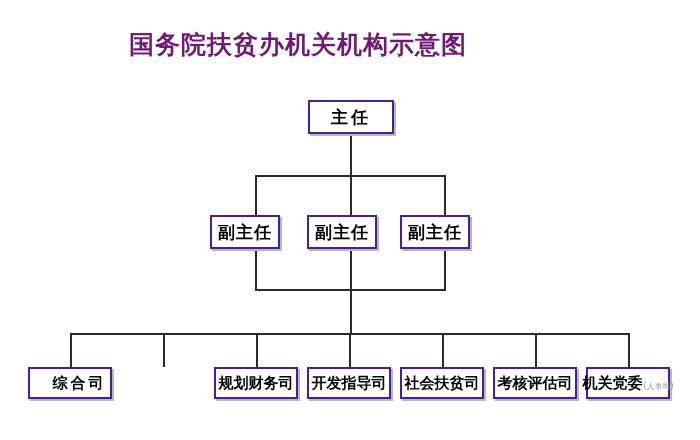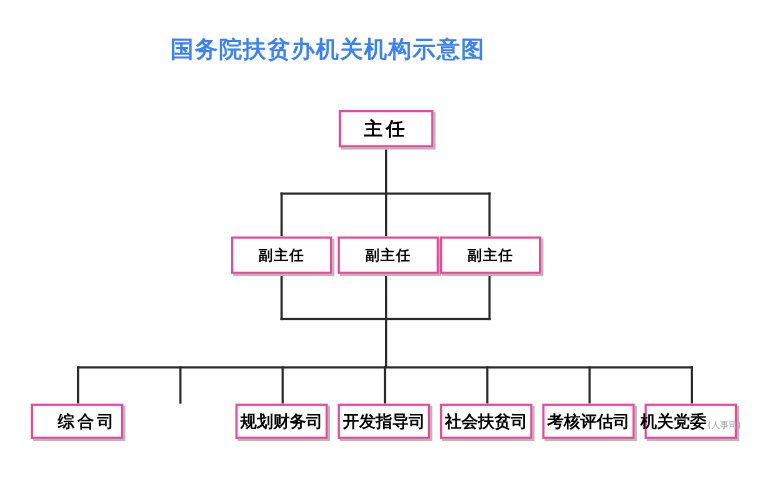--- a/index.html
+++ b/index.html
@@ -20,34 +20,34 @@
     height: 440px;
   }
 
   
   .chart-title {
     position: absolute;
     left: 0;
     top: 24px;
     width: 596px;
     text-align: center;
-    font-size: 21px;
+    font-size: 25px;
     font-weight: 700;
     letter-spacing: 1px;
-    color: #3b82f6;
+    color: #701a75;
     line-height: 42px;
     white-space: nowrap;
   }
 
   
   .node {
     position: absolute;
     box-sizing: border-box;
     background: #ffffff;
-    border: 2px solid #ec4899;
+    border: 2px solid #4c1d95;
     box-shadow: 2px 2px 0 0 #b9b9b9;
     display: flex;
     align-items: center;
     justify-content: center;
     color: #000000;
     font-weight: 700;
     z-index: 3;
   }
 
   .node .label {
@@ -61,23 +61,23 @@
     top: 100px;
     width: 86px;
     height: 34px;
     font-size: 17px;
   }
   .node-top .label { letter-spacing: 3px; }
 
   
   .node-deputy {
     top: 215px;
-    width: 92px;
+    width: 70px;
     height: 34px;
-    font-size: 13px;
+    font-size: 17px;
     align-items: center;
   }
   .node-deputy .label { letter-spacing: 1px; }
   .deputy-1 { left: 210px; }
   .deputy-2 { left: 307px; }
   .deputy-3 { left: 400px; }
 
   
   .node-dept {
     top: 367px;

